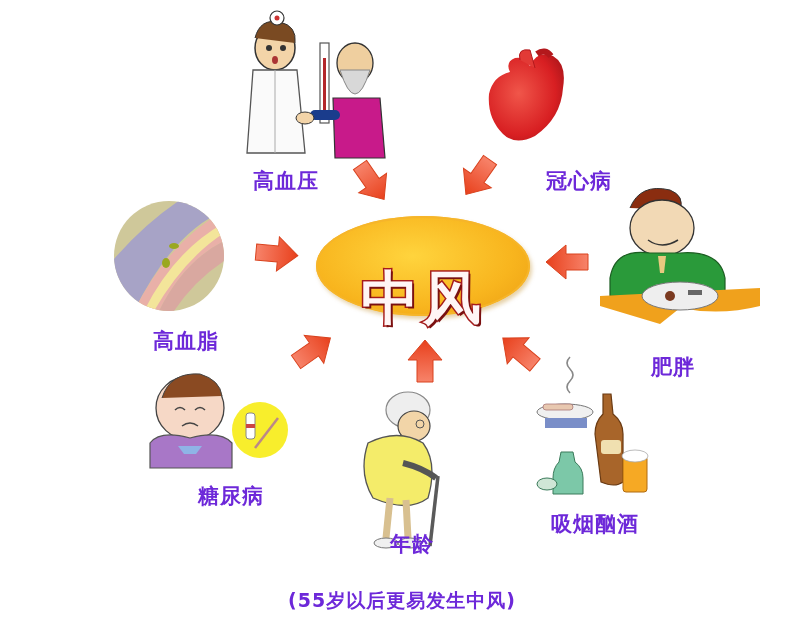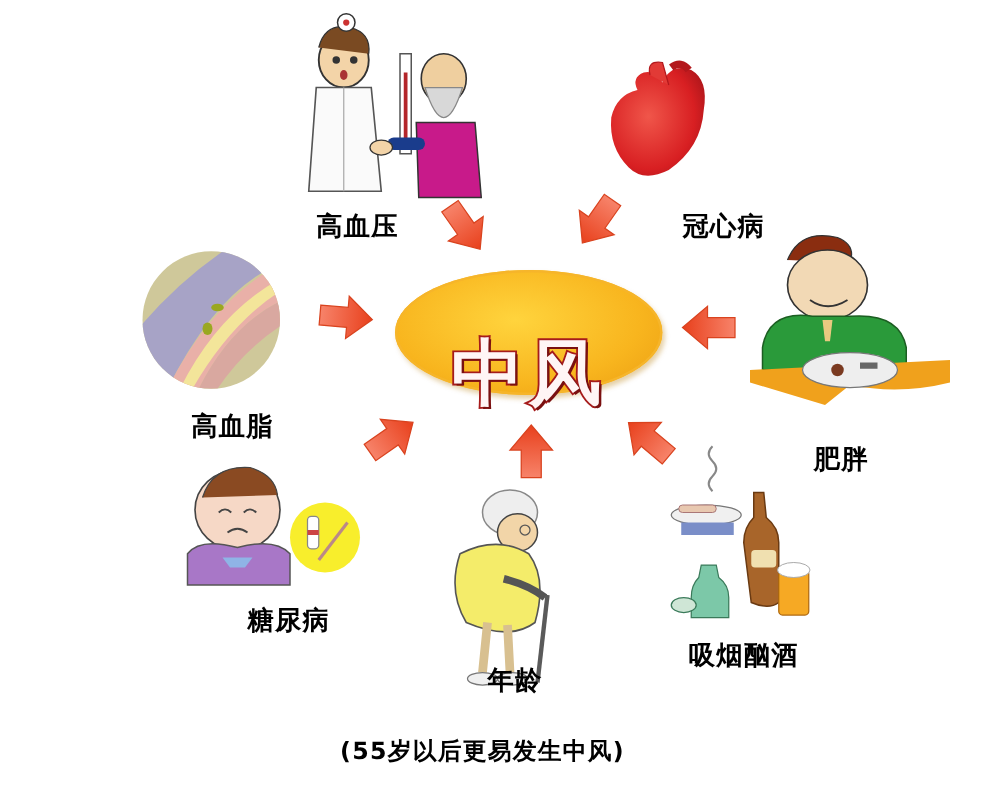--- a/index.html
+++ b/index.html
@@ -1,19 +1,19 @@
 <!DOCTYPE html>
 <html><head>
   <meta charset="utf-8">
   <style>
     html, body { margin: 0; padding: 0; background: #ffffff; }
     body { width: 800px; height: 637px; position: relative; overflow: hidden;
            font-family: "DejaVu Sans", "Liberation Sans", sans-serif; }
     .abs { position: absolute; }
-    .label { position: absolute; font-weight: bold; color: #000000; font-size: 21px;
+    .label { position: absolute; font-weight: bold; color: #6d28d9; font-size: 21px;
              letter-spacing: 1px; white-space: nowrap; text-align: center; }
     .center-ellipse { position: absolute; left: 316px; top: 216px; width: 214px; height: 100px;
       border-radius: 50%; background: radial-gradient(ellipse at 45% 40%, #ffd43d 0%, #f8b51e 60%, #e99a10 100%);
       box-shadow: 0 0 0 2px #f6b52a inset, 2px 3px 4px rgba(180,120,0,0.35); }
     .center-text { position: absolute; left: 0; right: 0; top: 12px; text-align: center;
       font-size: 58px; font-weight: bold; color: #fff5f5; letter-spacing: 4px;
       -webkit-text-stroke: 3px #a61b1b; paint-order: stroke fill;
       text-shadow: 2px 2px 0 #7a1010; margin-top: 32px; }
     .sub-label { font-size: 19px; }
     svg { overflow: visible; }
@@ -146,21 +146,21 @@
   <ellipse cx="66" cy="38" rx="16" ry="15" fill="#f2d5a8" stroke="#444" stroke-width="1.2"></ellipse>
   <circle cx="72" cy="36" r="4" fill="none" stroke="#555" stroke-width="1"></circle>
   <path d="M20,55 Q50,40 75,55 Q90,75 80,110 Q60,125 25,110 Q10,85 20,55 Z" fill="#f4ec6a" stroke="#555" stroke-width="1.3"></path>
   <path d="M55,75 Q75,80 88,90" fill="none" stroke="#555" stroke-width="6"></path>
   <path d="M90,88 L82,158" stroke="#5a5a5a" stroke-width="3.5"></path>
   <path d="M42,110 L38,150 M58,112 L60,150" stroke="#d8c090" stroke-width="7"></path>
   <ellipse cx="38" cy="155" rx="12" ry="5" fill="#f0f0f0" stroke="#777"></ellipse>
   <ellipse cx="62" cy="155" rx="12" ry="5" fill="#f0f0f0" stroke="#777"></ellipse>
 </svg>
 <div class="label" style="left:372px;top:530px;width:80px">年龄</div>
-<div class="label sub-label" style="left:248px;top:588px;width:276px">(55岁以后更易发生中风)</div>
+<div class="label sub-label" style="left:264px;top:588px;width:276px">(55岁以后更易发生中风)</div>
 
 <svg class="abs" style="left:535px;top:352px" width="115" height="145">
   <path d="M35,5 q-6,6 0,12 q6,6 0,12 q-6,6 0,12" fill="none" stroke="#888" stroke-width="1.6"></path>
   <ellipse cx="30" cy="60" rx="28" ry="8" fill="#f0f0f0" stroke="#777" stroke-width="1"></ellipse>
   <rect x="8" y="52" width="30" height="6" rx="3" fill="#e8c8b0" stroke="#a77" stroke-width="0.8"></rect>
   <rect x="10" y="66" width="42" height="10" fill="#7a8ec8"></rect>
   <path d="M68,42 L76,42 L78,62 Q88,70 88,82 L88,130 Q80,136 66,130 L60,82 Q60,70 68,62 Z" fill="#a8652a" stroke="#6a3a12" stroke-width="1.2"></path>
   <rect x="66" y="88" width="20" height="14" rx="3" fill="#f0e0b0"></rect>
   <path d="M26,100 L38,100 L40,110 Q48,116 48,126 L48,142 L18,142 L18,126 Q18,116 24,110 Z" fill="#7cc8a8" stroke="#3a7a5a" stroke-width="1"></path>
   <ellipse cx="12" cy="132" rx="10" ry="6" fill="#cfe6d6" stroke="#3a7a5a" stroke-width="1"></ellipse>

